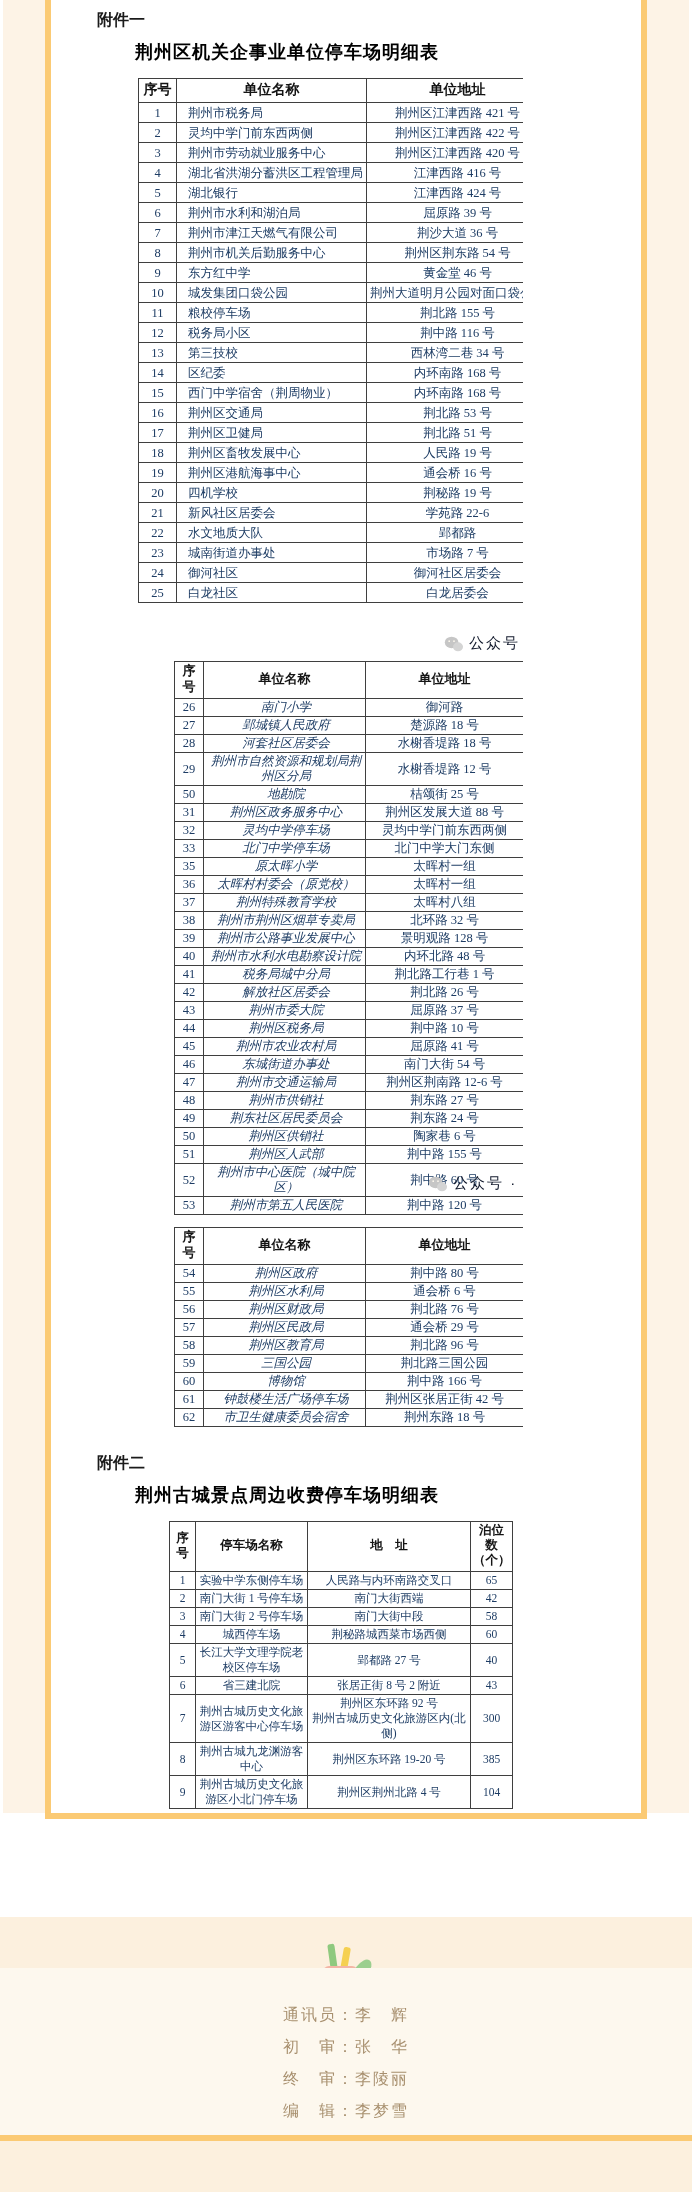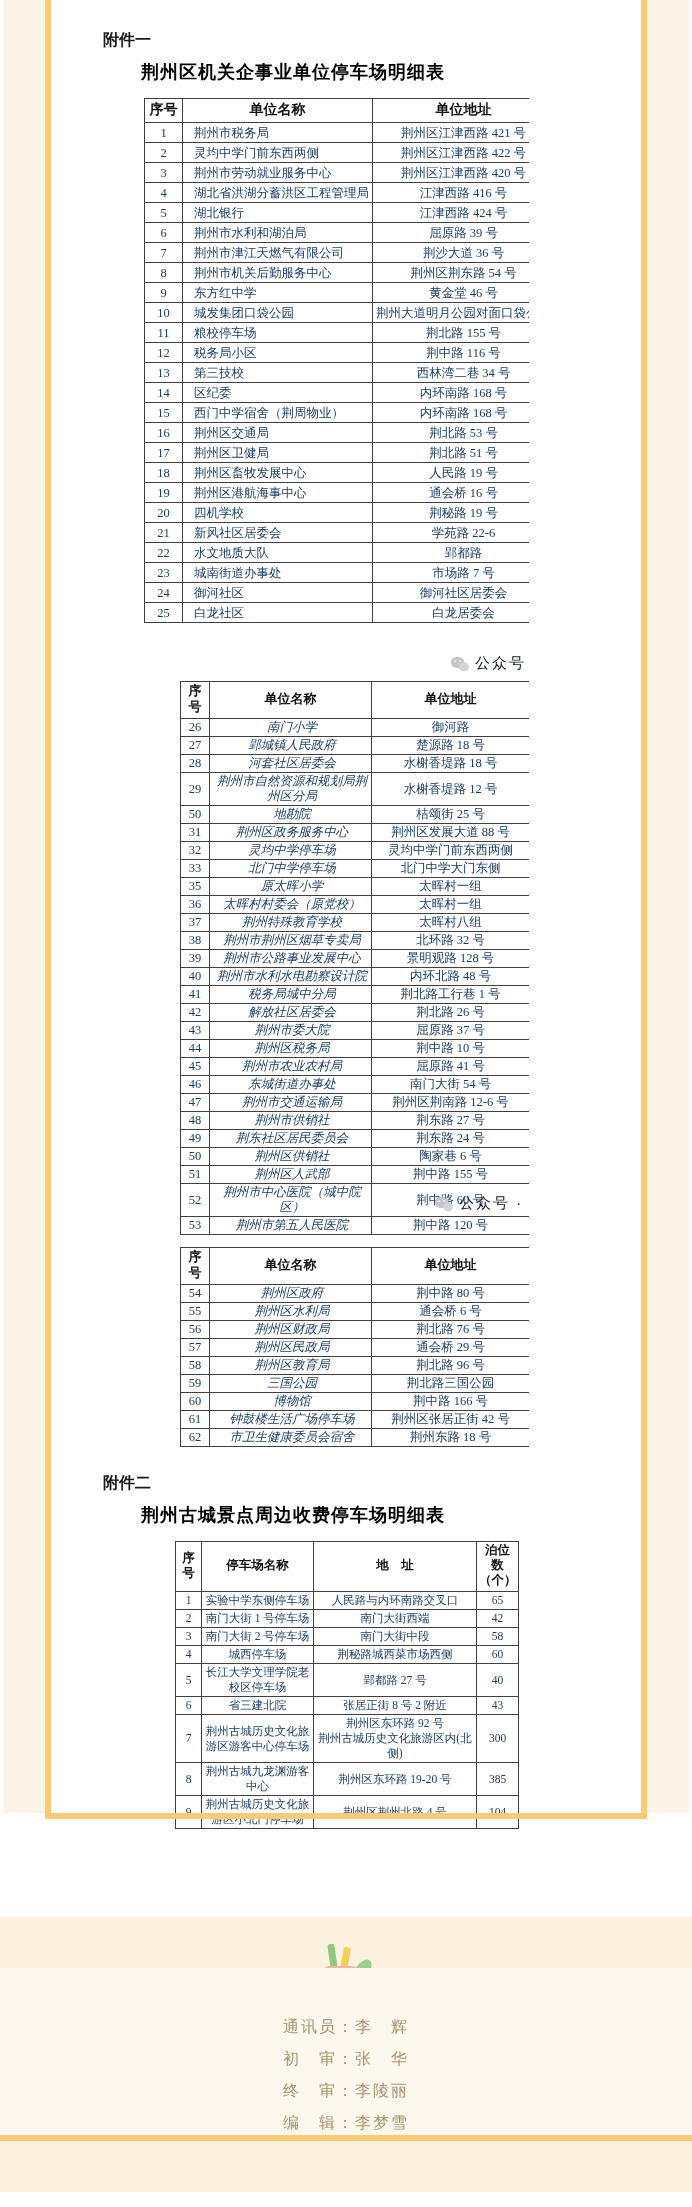--- a/index.html
+++ b/index.html
@@ -12,21 +12,21 @@
   .orange-left{left:45px;width:6px;height:1819px;background:#fbca74;}
   .orange-right{left:641px;width:6px;height:1819px;background:#fbca74;}
   .cream-right{left:647px;width:42px;height:1813px;background:#fdf3e6;}
   .hbar1{position:absolute;left:45px;top:1813px;width:602px;height:6px;background:#fbca74;}
   .band-end{position:absolute;left:0;top:1917px;width:692px;height:149px;background:#fcf0de;text-align:center;}
   .band-credits{position:absolute;left:0;top:1968px;width:692px;height:167px;background:#fdf8ee;text-align:center;}
   .hbar2{position:absolute;left:0;top:2135px;width:692px;height:6px;background:#fbca74;}
   .band-bottom{position:absolute;left:0;top:2141px;width:692px;height:51px;background:#fcf0de;}
 
   
-  .content{position:absolute;left:57px;top:0;width:472px;height:1813px;background:#ffffff;overflow:hidden;margin-top:20px;}
+  .content{position:absolute;left:51px;top:0;width:472px;height:1813px;background:#ffffff;overflow:hidden;}
 
   .att-label{margin:10px 0 0 46px;font-weight:bold;font-size:16px;color:#1a1a1a;height:20px;}
   .att-label-2{margin-top:26px;}
   .doc-title{text-align:center;margin-top:10px;font-size:18px;font-weight:bold;color:#000000;
              letter-spacing:1px;height:26px;}
 
   table{border-collapse:collapse;table-layout:fixed;}
   td,th{border:1px solid #3f3f3f;overflow:hidden;}
   thead th{font-weight:bold;color:#141414;text-align:center;font-family:Liberation Mono, monospace;}
   tbody td{color:#1d3c64;font-family:"Liberation Serif",serif;text-align:center;}
@@ -48,21 +48,21 @@
 
   
   .wm{position:absolute;display:flex;align-items:center;gap:5px;color:#0f172a;font-size:15px;
       letter-spacing:2px;white-space:nowrap;}
   .wm1{left:393px;top:634px;}
   .wm2{left:377px;top:1174px;}
 
   
   .pencil-cup{display:block;margin:24px auto 0 auto;}
   .end-label{margin-top:8px;font-size:17px;font-weight:600;color:#d19a5f;letter-spacing:4px;}
-  .credits-inner{display:inline-block;text-align:left;margin-top:43px;}
+  .credits-inner{display:inline-block;text-align:left;margin-top:31px;}
   .credit-line{font-size:16px;line-height:32px;color:#a8906f;letter-spacing:2px;
                font-family:"Liberation Sans",sans-serif;}
 </style>
 </head>
 <body>
 
 <div class="page">
 
   <div class="strip cream-left"></div>
   <div class="strip orange-left"></div>

